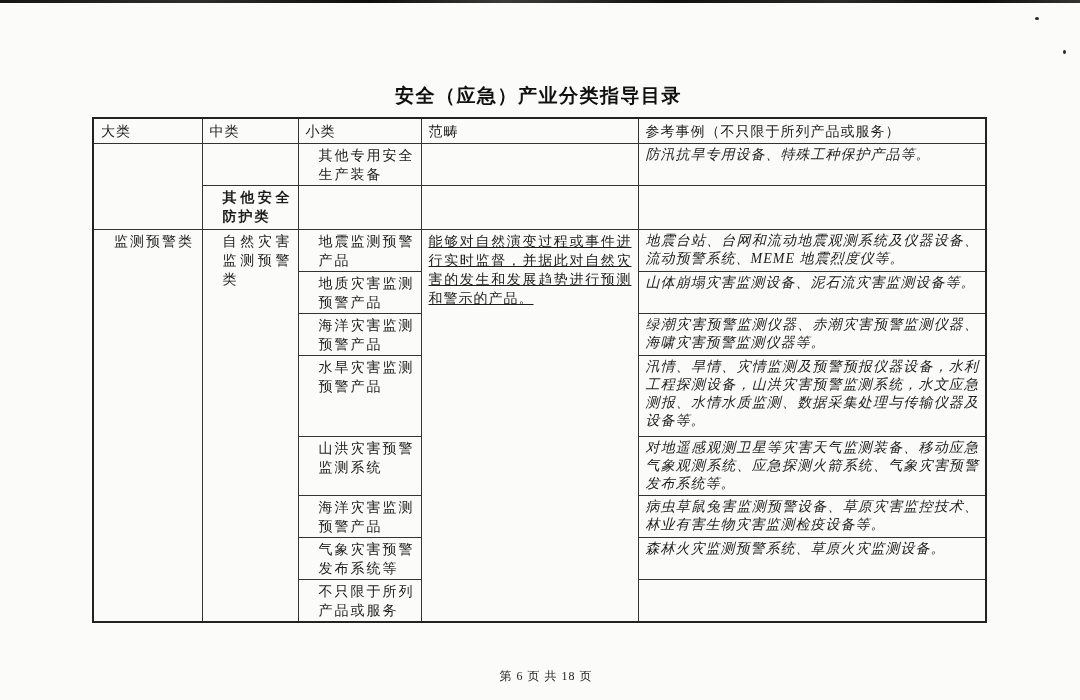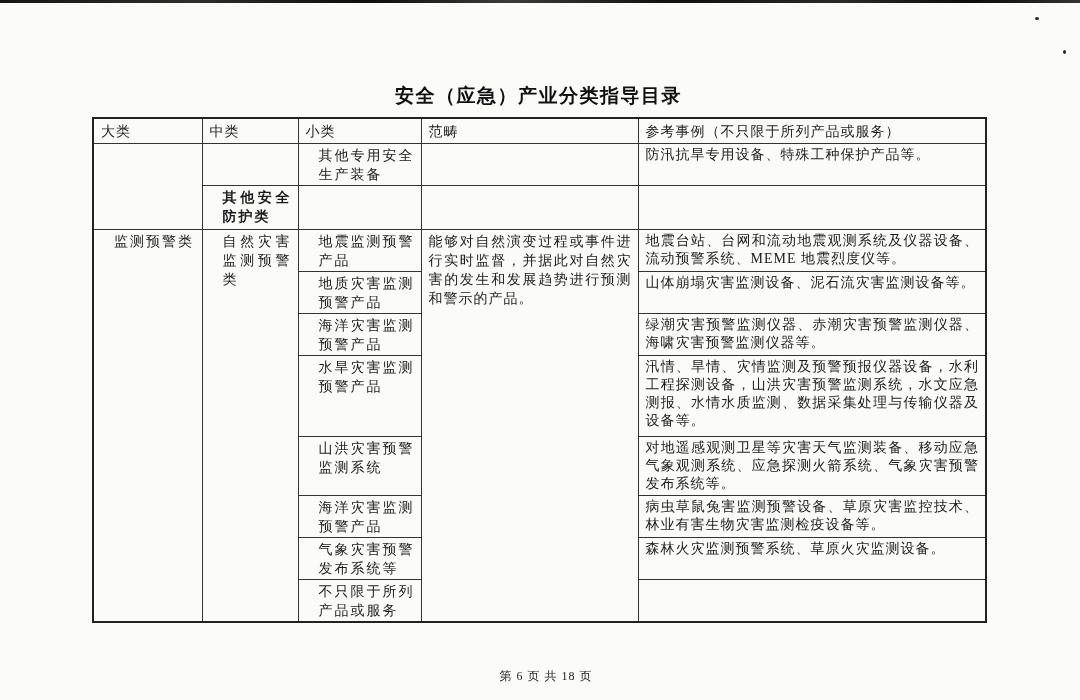--- a/index.html
+++ b/index.html
@@ -56,22 +56,22 @@
     overflow: hidden;
   }
   tr.hr { height: 25px; }
   tr.r1 { height: 40px; } tr.r2 { height: 44px; font-weight: bold; } tr.r3 { height: 42px; }
   tr.r4 { height: 39px; } tr.r5 { height: 40px; } tr.r6 { height: 81px; }
   tr.r7 { height: 59px; } tr.r8 { height: 40px; } tr.r9 { height: 40px; }
   tr.r10 { height: 38px; }
 
   td.th { vertical-align: middle; text-align: left; letter-spacing: 1px; }
   td.sp { letter-spacing: 2px; line-height: 19px; padding-left: 20px; }
-  td.fan { letter-spacing: 1px; line-height: 19px; }
-  td.ex  { letter-spacing: 1px; line-height: 18px; }
+  td.fan { letter-spacing: 1px; line-height: 19px; text-decoration: underline; }
+  td.ex  { letter-spacing: 1px; line-height: 18px; font-style: italic; }
 
   .footer {
     position: absolute;
     top: 668px; left: 0; width: 1080px;
     text-align: center;
     font-size: 12px;
     letter-spacing: 1px;
     color: #222;
     padding-left: 12px;
   }

